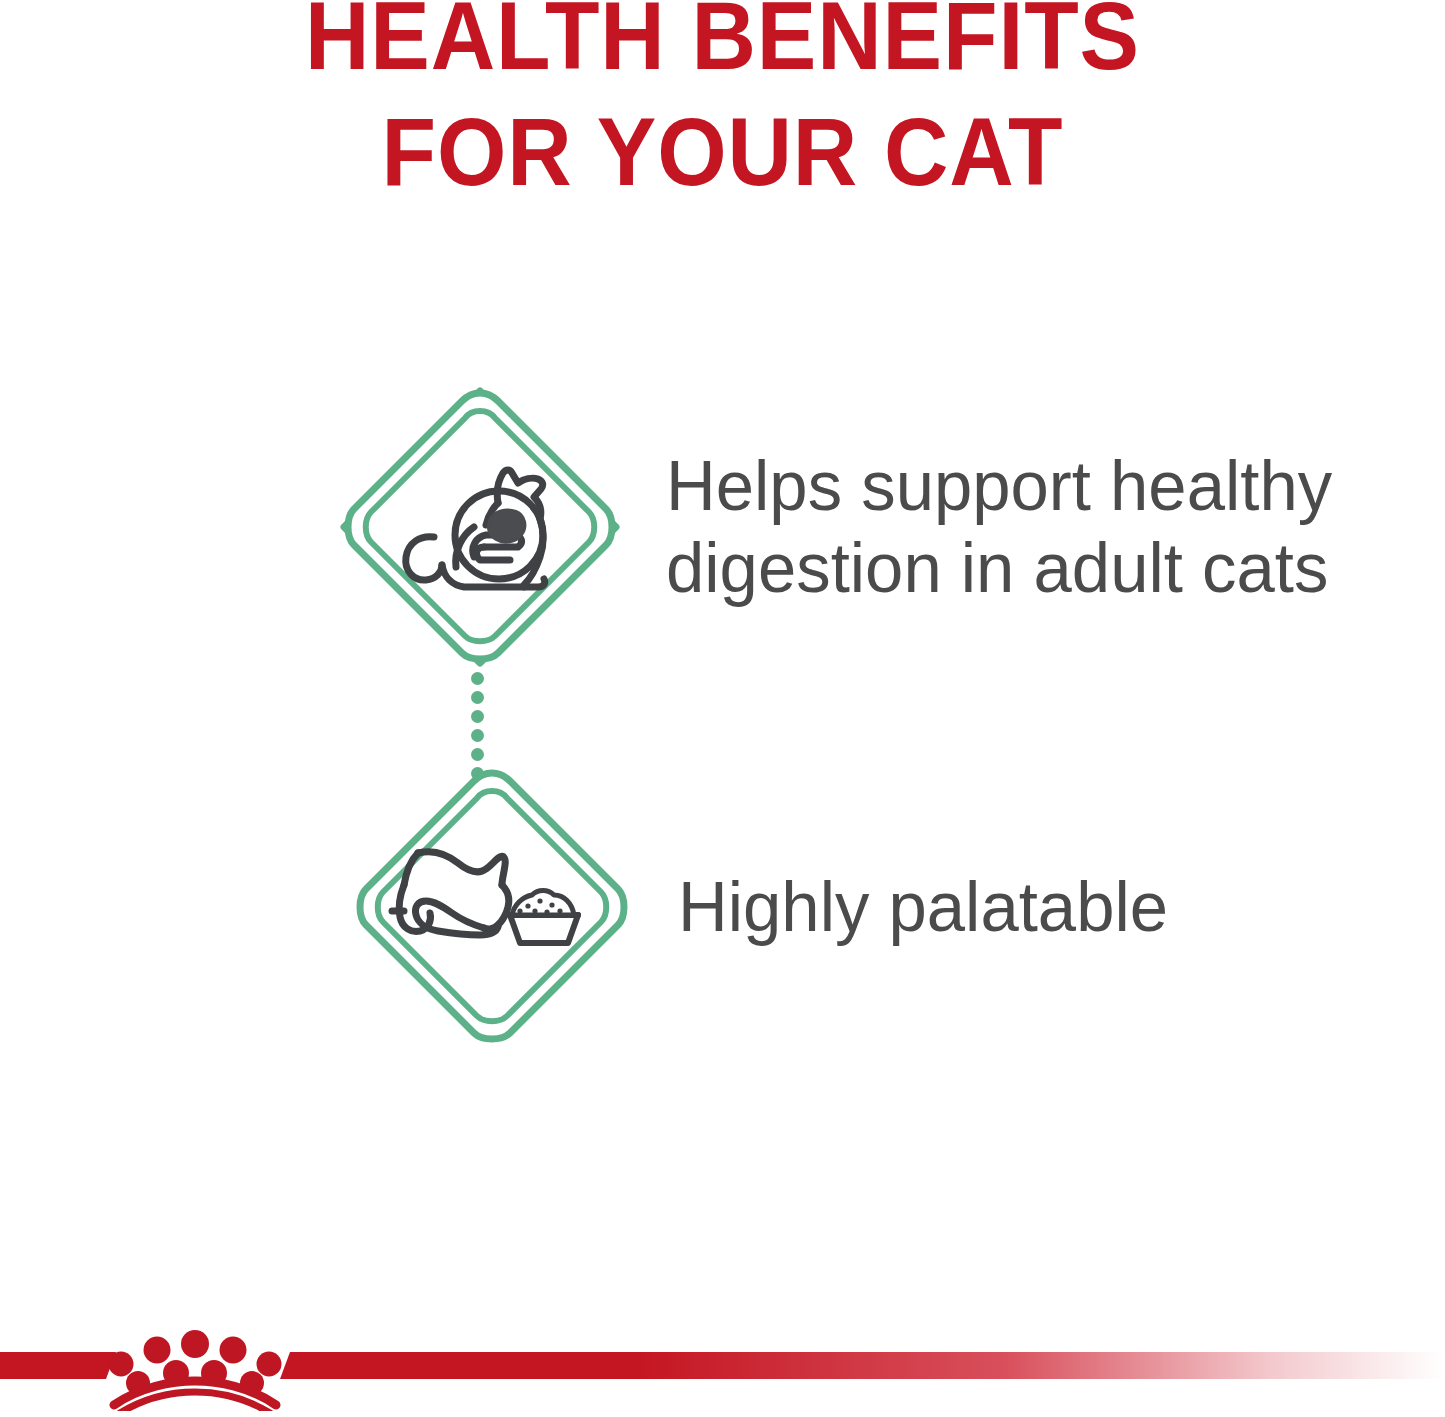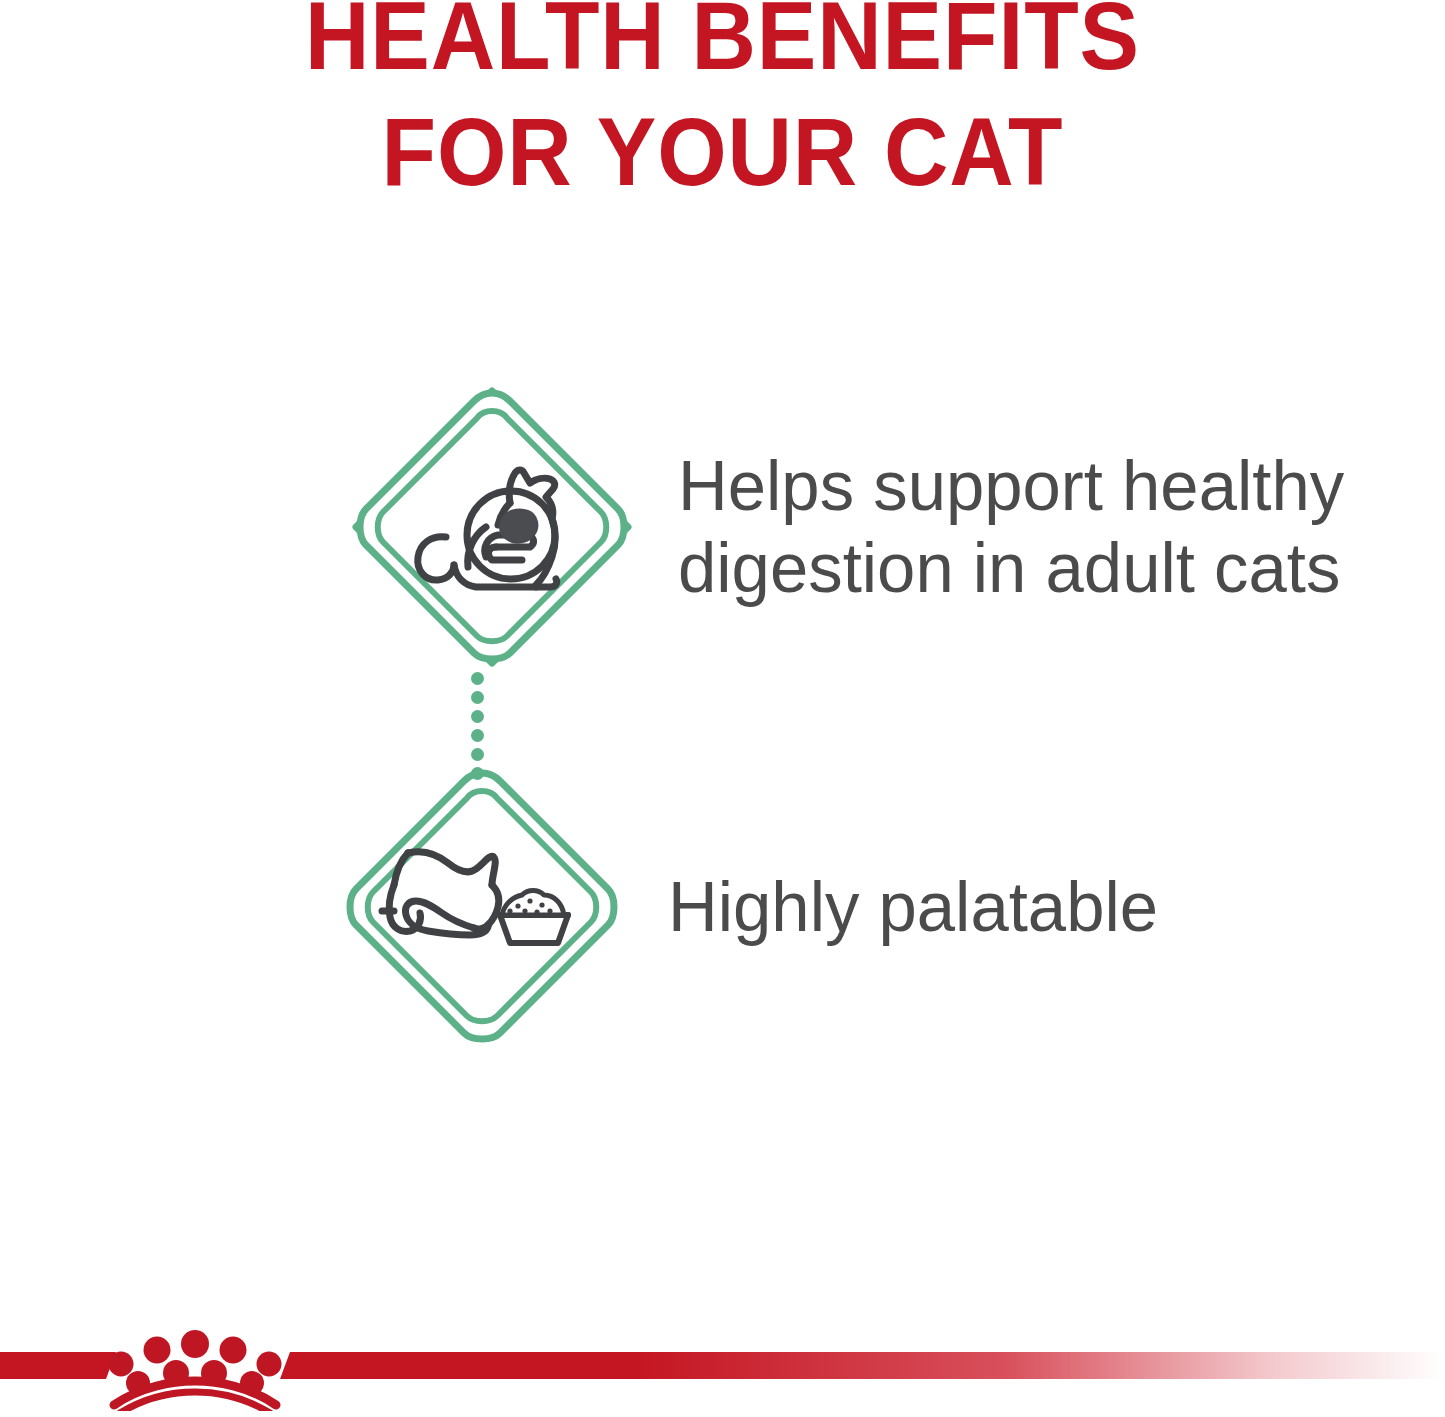--- a/index.html
+++ b/index.html
@@ -44,22 +44,22 @@
     left: 0;
     top: 0;
     width: 1445px;
     height: 1417px;
   }
   .benefit-row {
     position: absolute;
     display: flex;
     align-items: center;
   }
-  .benefit-row.row-1 { left: 350px; top: 385px; }
-  .benefit-row.row-2 { left: 340px; top: 765px; }
+  .benefit-row.row-1 { left: 338px; top: 385px; }
+  .benefit-row.row-2 { left: 350px; top: 765px; }
 
   .icon-badge {
     position: relative;
     width: 284px;
     height: 284px;
     flex: 0 0 284px;
   }
   .icon-badge svg {
     display: block;
     width: 284px;

